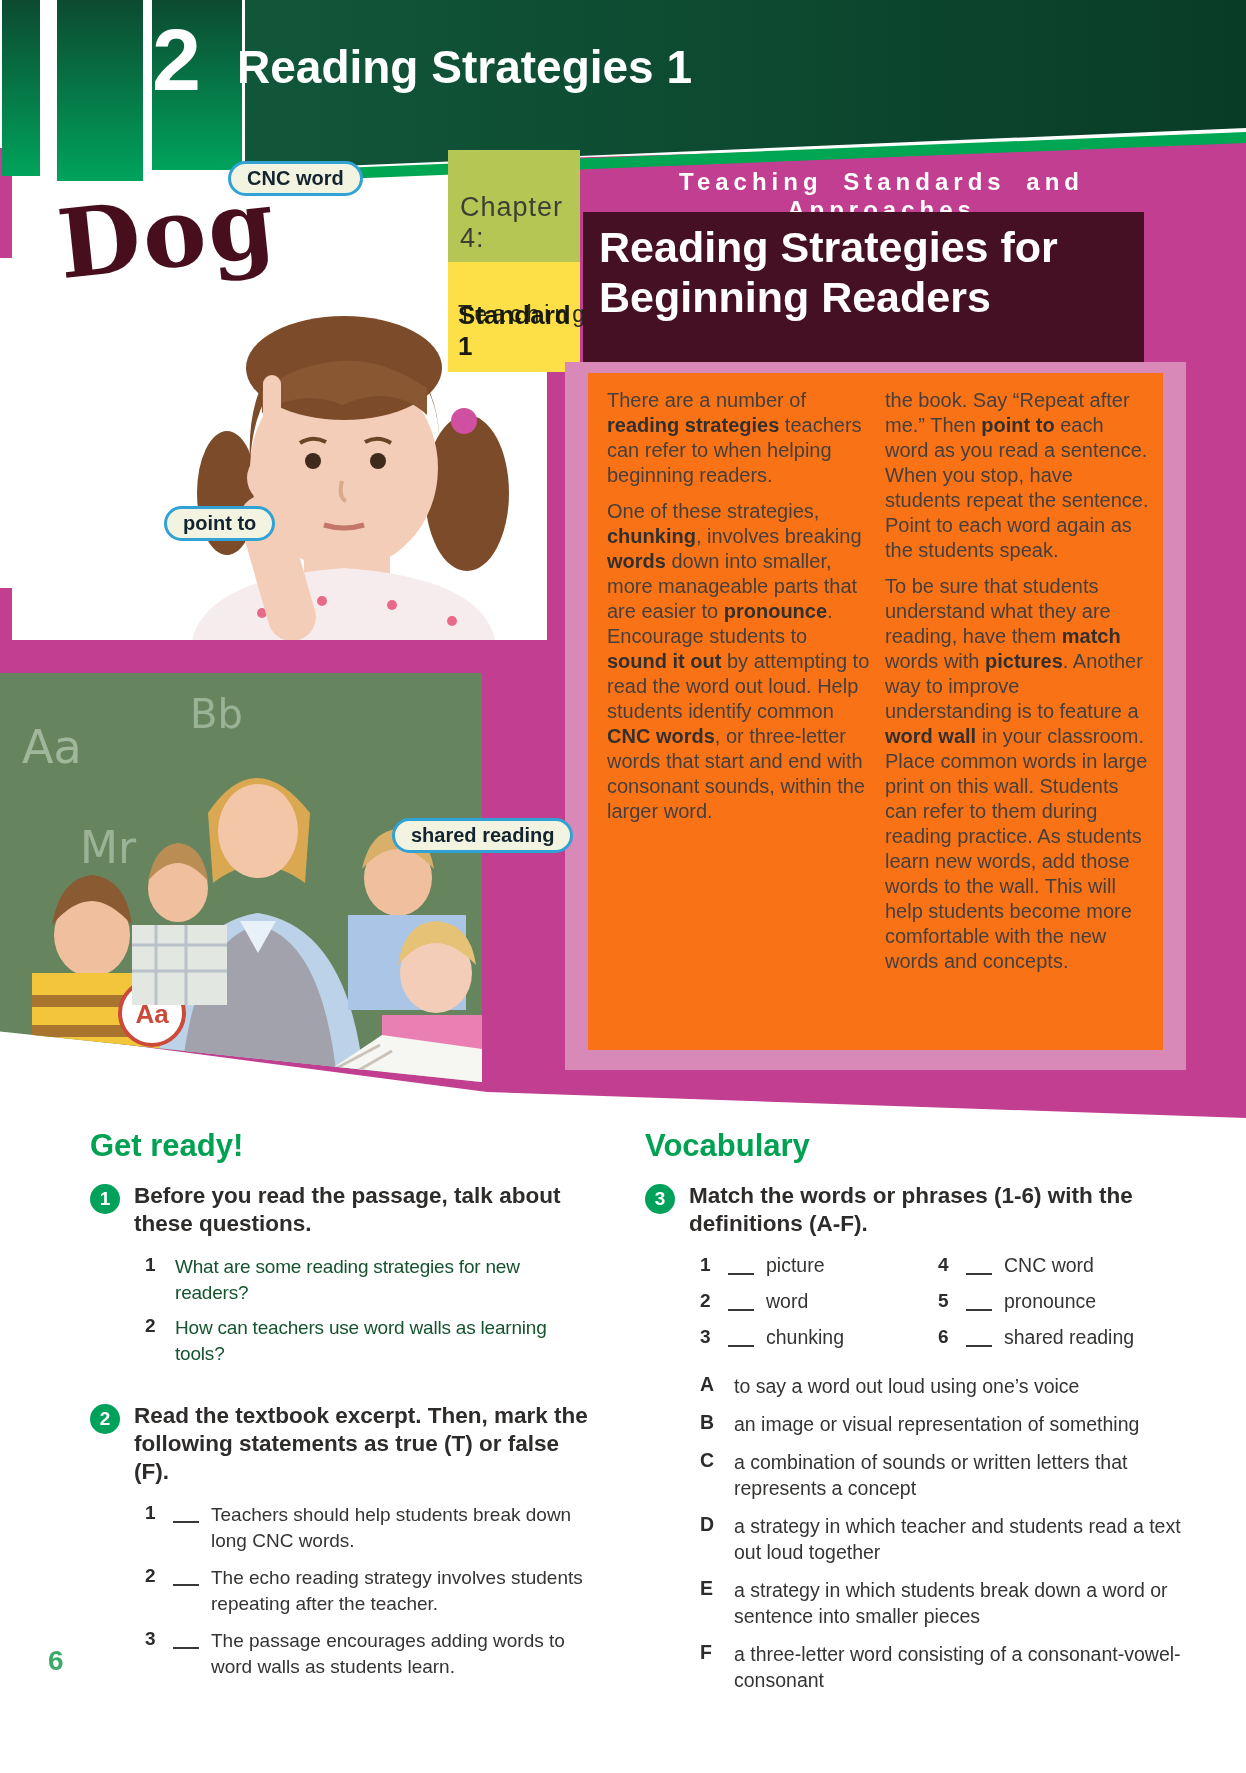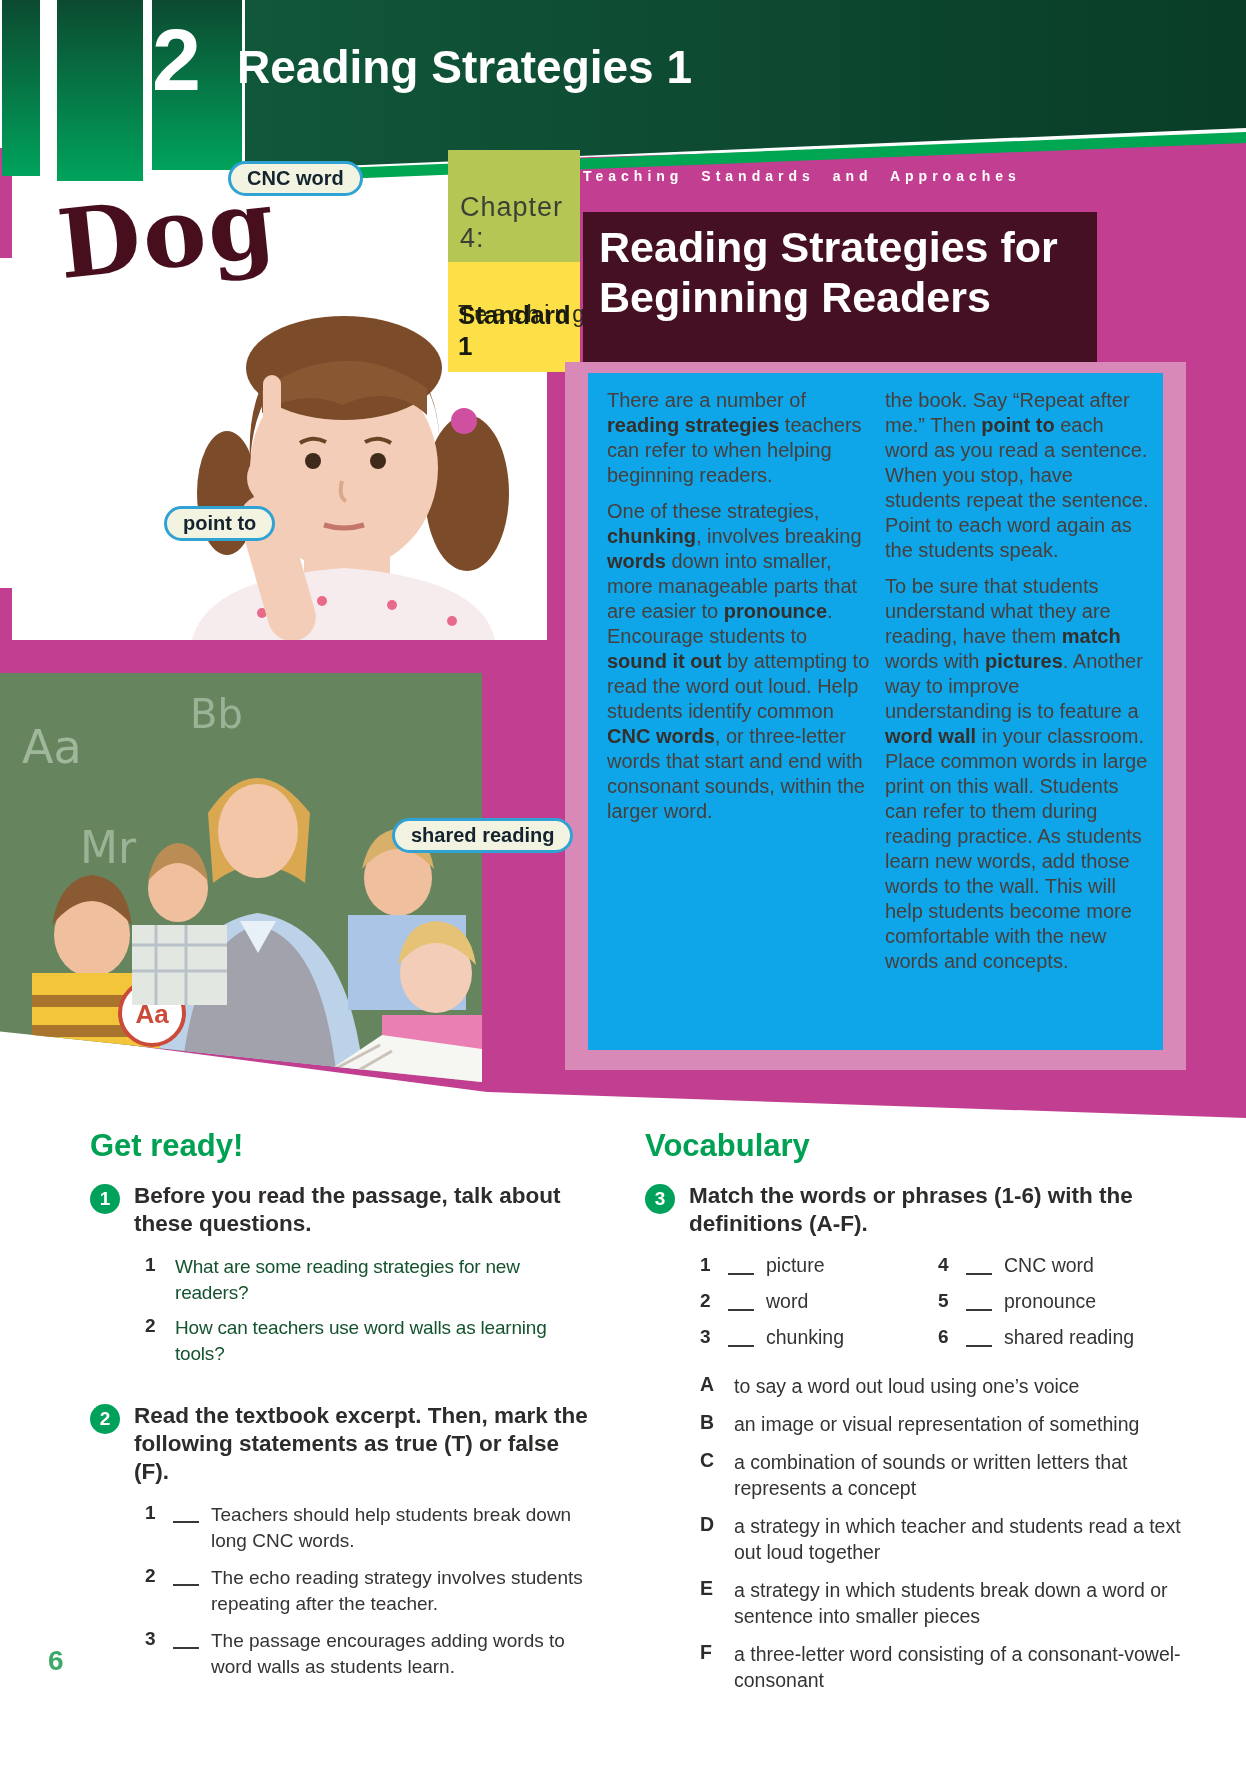--- a/index.html
+++ b/index.html
@@ -25,33 +25,33 @@
         clip-path:polygon(0 0,100% 0,100% 100%,0 86%);}
   .dog-word{position:absolute;left:58px;top:186px;z-index:5;font-family:"DejaVu Serif",serif;
         font-weight:bold;font-size:95px;color:#470f1e;transform:rotate(-6deg);letter-spacing:2px;line-height:1;}
   .pill{position:absolute;z-index:6;background:#f2f3e1;border:3px solid #30a2d3;border-radius:20px;
         padding:3px 16px;font-size:20px;font-weight:bold;color:#14242e;white-space:nowrap;}
   .pill-cnc{left:228px;top:161px;}
   .pill-point{left:164px;top:506px;}
   .pill-shared{left:392px;top:818px;}
 
   
-  .series-banner{position:absolute;left:583px;top:168px;width:597px;z-index:3;text-align:left;
-        color:#fff;font-weight:bold;font-size:14px;letter-spacing:5px;word-spacing:9px;}
+  .series-banner{position:absolute;left:583px;top:168px;width:597px;z-index:3;text-align:center;
+        color:#fff;font-weight:bold;font-size:24px;letter-spacing:5px;word-spacing:9px;}
   .chapter-box{position:absolute;left:448px;top:150px;width:132px;height:112px;background:#b6c654;z-index:3;}
   .chapter-box .lbl{position:absolute;left:12px;bottom:8px;font-size:27px;color:#3c4034;letter-spacing:1px;}
   .standard-box{position:absolute;left:448px;top:262px;width:132px;height:110px;background:#fde047;z-index:3;}
   .standard-box .l1{position:absolute;left:10px;bottom:44px;font-size:23px;color:#272a18;letter-spacing:5px;}
   .standard-box .l2{position:absolute;left:10px;bottom:10px;font-size:26px;font-weight:bold;color:#181a0e;}
-  .title-box{position:absolute;left:583px;top:212px;width:514px;height:150px;background:#451024;z-index:3;}
+  .title-box{position:absolute;left:583px;top:212px;width:561px;height:150px;background:#451024;z-index:3;}
   .title-box .t{padding:10px 0 0 16px;color:#fff;font-weight:bold;font-size:43px;line-height:50px;}
 
   
   .passage-wrap{position:absolute;left:565px;top:362px;width:621px;height:708px;background:#d889b7;z-index:3;}
-  .passage-box{position:absolute;left:23px;top:11px;right:23px;bottom:20px;background:#0ea5e9;}
+  .passage-box{position:absolute;left:23px;top:11px;right:23px;bottom:20px;background:#f97316;}
   .pass-col{position:absolute;top:15px;width:264px;font-size:20px;line-height:25px;color:#463f3c;}
   .pass-col p{margin:0 0 11px 0;}
   .pass-col .b{font-weight:bold;color:#352f2c;}
   .pass-col-1{left:19px;}
   .pass-col-2{left:297px;}
 
   
   .sec-h{font-size:31px;font-weight:bold;color:#00a152;margin:0 0 18px 0;}
   .ex{display:flex;align-items:flex-start;}
   .badge{flex:0 0 auto;width:30px;height:30px;border-radius:50%;background:#00a15a;color:#fff;

